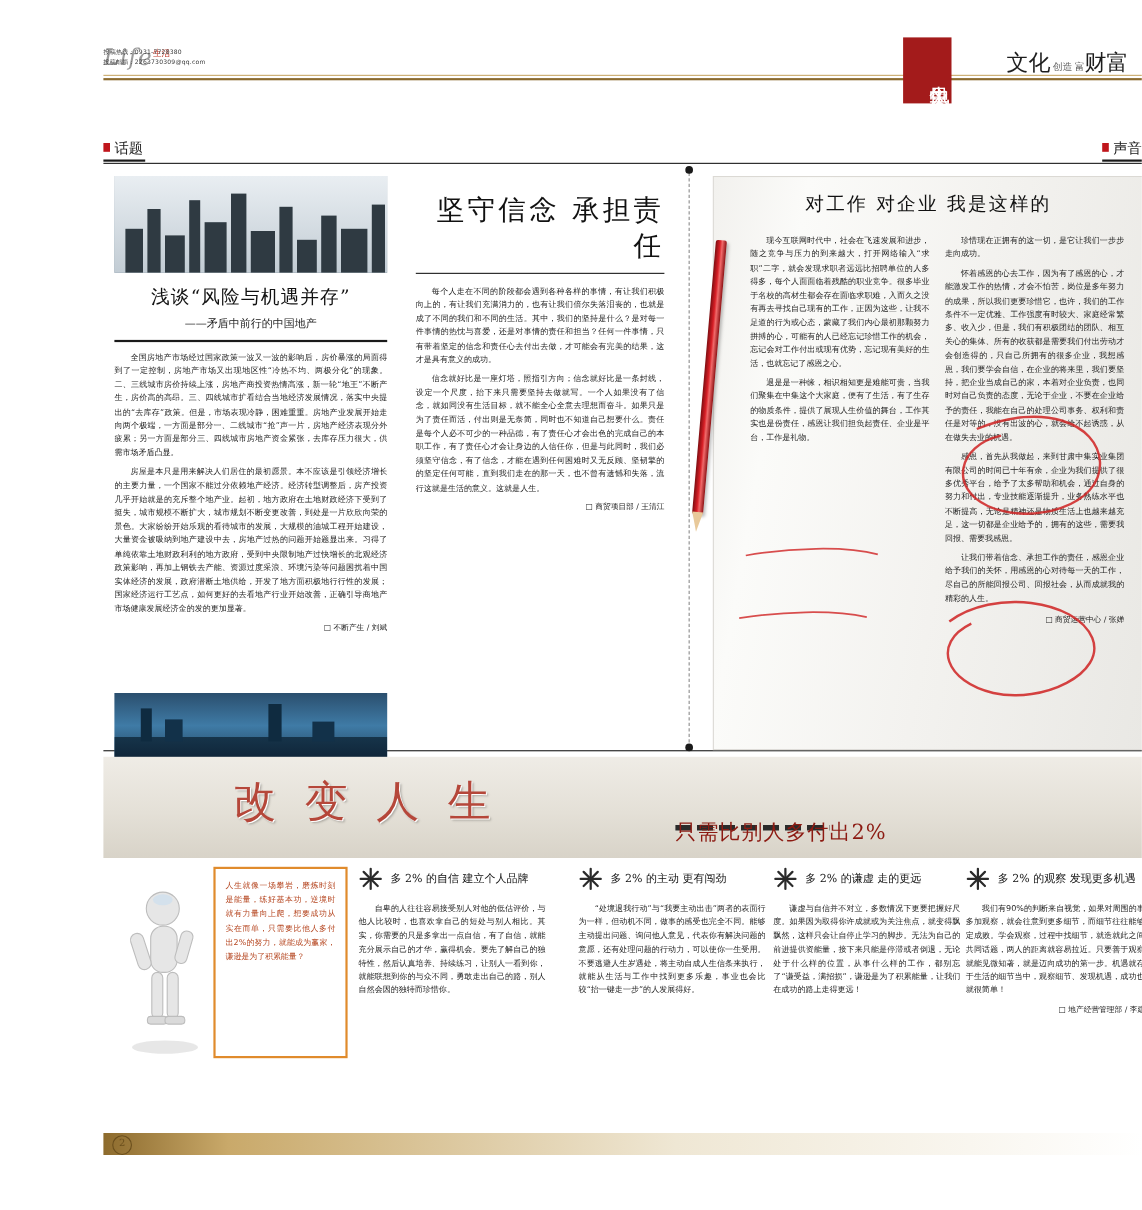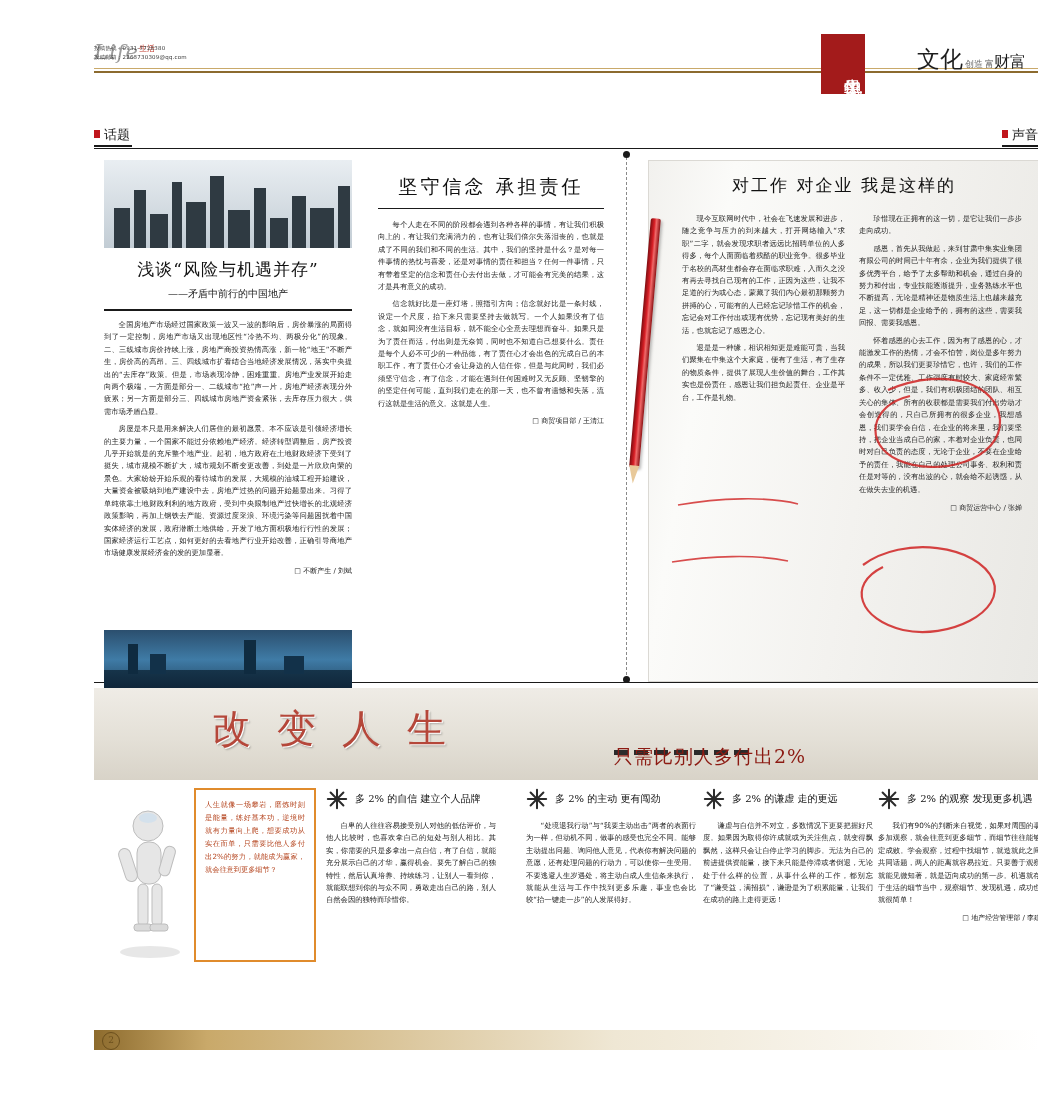--- a/index.html
+++ b/index.html
@@ -10,23 +10,23 @@
   .masthead{position:absolute;left:46px;top:36px;width:946px;height:72px;}
   .mh-life{position:absolute;left:0;top:4px;font-family:"DejaVu Serif","Liberation Serif",serif;font-size:21px;color:#9b9b9b;font-style:italic;letter-spacing:1px;}
   .mh-life-cn{font-size:8px;color:#c0392b;font-style:normal;letter-spacing:0;vertical-align:super;}
   .mh-rule{position:absolute;left:0;top:32px;width:946px;height:1px;background:#c9a96a;}
   .mh-rule2{position:absolute;left:0;top:35px;width:946px;height:2px;background:#8c6b2f;}
   .mh-contact{position:absolute;left:46px;top:44px;font-size:5.5px;color:#3a3a3a;line-height:9px;letter-spacing:.2px;}
   .mh-logo{position:absolute;right:175px;top:-2px;width:44px;height:60px;background:#a31b1b;color:#fff;
            writing-mode:vertical-rl;text-orientation:upright;font-family:"DejaVu Serif","Liberation Serif",serif;
            font-size:19px;line-height:22px;text-align:center;padding-top:2px;box-sizing:border-box;letter-spacing:1px;}
   .mh-title{position:absolute;right:14px;top:8px;font-family:"DejaVu Serif","Liberation Serif",serif;color:#1d1d1d;}
-  .mh-t1{font-size:23px;}
+  .mh-t1{font-size:20px;}
   .mh-small{font-size:9px;color:#6b6b6b;margin:0 2px;}
-  .mh-t2{font-size:16px;}
+  .mh-t2{font-size:20px;}
   .mh-sup{font-size:9px;color:#555;}
 
   
   .sec-tag{position:absolute;font-family:Liberation Sans, sans-serif;font-size:13px;color:#1a1a1a;
            border-bottom:2px solid #1a1a1a;padding:0 2px 1px 10px;}
   .sec-tag:before{content:"";position:absolute;left:0;top:4px;width:6px;height:8px;background:#c0161c;}
   #tag-topic{left:46px;top:126px;}
   #tag-voice{right:46px;top:126px;}
 
   
@@ -49,21 +49,21 @@
   .c1-photo{position:relative;width:248px;height:88px;background:linear-gradient(170deg,#cfd6dc 0%,#9fb0bd 40%,#6d7f8c 100%);overflow:hidden;}
   .sky{position:absolute;left:0;top:0;width:100%;height:100%;background:linear-gradient(180deg,#e9eef2,#c2ccd4);}
   .bldg{position:absolute;bottom:0;background:#2f3a42;}
   .c1-title{font-size:17px;margin-top:10px;letter-spacing:1px;}
   .c1-rule{width:248px;height:2px;background:#1a1a1a;margin-top:8px;}
   .c1-photo2{position:absolute;left:0;top:470px;width:248px;height:66px;
              background:linear-gradient(180deg,#2b4f6e 0%,#3f7ba6 45%,#1d3a52 100%);overflow:hidden;}
 
   
   #col2{left:330px;top:160px;width:226px;}
-  .c2-title{font-size:19px;letter-spacing:3px;padding-bottom:8px;}
+  .c2-title{font-size:25px;letter-spacing:3px;padding-bottom:8px;text-align:right;}
   .c2-rule{width:226px;height:1px;background:#1a1a1a;margin-bottom:10px;}
 
   
   #col3{left:600px;top:160px;width:392px;}
   .c3-paper{position:absolute;left:0;top:0;width:392px;height:520px;
             background:linear-gradient(100deg,#f2f1ee 0%,#fbfbf9 18%,#f3f2ef 55%,#e9e8e4 100%);
             border:1px solid #dbd9d4;}
   .c3-title{position:relative;font-size:17px;letter-spacing:2px;padding-top:14px;}
   .c3-cols{position:relative;display:flex;gap:14px;padding:16px 18px 0 34px;}
   .c3-cols .body-cn{flex:1;}
@@ -178,22 +178,23 @@
   <div class="col" id="col3">
     <div class="c3-paper"></div>
     <div class="art-title c3-title">对工作  对企业  我是这样的</div>
     <div class="c3-cols">
       <div class="body-cn">
         <p>现今互联网时代中，社会在飞速发展和进步，随之竞争与压力的到来越大，打开网络输入“求职”二字，就会发现求职者远远比招聘单位的人多得多，每个人面面临着残酷的职业竞争。很多毕业于名校的高材生都会存在面临求职难，入而久之没有再去寻找自己现有的工作，正因为这些，让我不足道的行为或心态，蒙藏了我们内心最初那颗努力拼搏的心，可能有的人已经忘记珍惜工作的机会，忘记会对工作付出或现有优势，忘记现有美好的生活，也就忘记了感恩之心。</p>
         <p>退是是一种缘，相识相知更是难能可贵，当我们聚集在中集这个大家庭，便有了生活，有了生存的物质条件，提供了展现人生价值的舞台，工作其实也是份责任，感恩让我们担负起责任、企业是平台，工作是礼物。</p>
       </div>
       <div class="body-cn">
         <p>珍惜现在正拥有的这一切，是它让我们一步步走向成功。</p>
+        <p>怀着感恩的心去工作，因为有了感恩的心，才能激发工作的热情，才会不怕苦，岗位是多年努力的成果，所以我们更要珍惜它，也许，我们的工作条件不一定优雅、工作强度有时较大、家庭经常繁多、收入少，但是，我们有积极团结的团队、相互关心的集体、所有的收获都是需要我们付出劳动才会创造得的，只自己所拥有的很多企业，我想感恩，我们要学会自信，在企业的将来里，我们要坚持，把企业当成自己的家，本着对企业负责，也同时对自己负责的态度，无论于企业，不要在企业给予的责任，我能在自己的处理公司事务、权利和责任是对等的，没有出波的心，就会给不起诱惑，从在做失去业的机遇。</p>
         <p>感恩，首先从我做起，来到甘肃中集实业集团有限公司的时间已十年有余，企业为我们提供了很多优秀平台，给予了太多帮助和机会，通过自身的努力和付出，专业技能逐渐提升，业务熟练水平也不断提高，无论是精神还是物质生活上也越来越充足，这一切都是企业给予的，拥有的这些，需要我回报、需要我感恩。</p>
-        <p>怀着感恩的心去工作，因为有了感恩的心，才能激发工作的热情，才会不怕苦，岗位是多年努力的成果，所以我们更要珍惜它，也许，我们的工作条件不一定优雅、工作强度有时较大、家庭经常繁多、收入少，但是，我们有积极团结的团队、相互关心的集体、所有的收获都是需要我们付出劳动才会创造得的，只自己所拥有的很多企业，我想感恩，我们要学会自信，在企业的将来里，我们要坚持，把企业当成自己的家，本着对企业负责，也同时对自己负责的态度，无论于企业，不要在企业给予的责任，我能在自己的处理公司事务、权利和责任是对等的，没有出波的心，就会给不起诱惑，从在做失去业的机遇。</p>
+        <p>让我们带着信念、承担工作的责任，感恩企业给予我们的关怀，用感恩的心对待每一天的工作，尽自己的所能回报公司、回报社会，从而成就我的精彩的人生。</p>
         <div class="byline">□ 商贸运营中心 / 张婵</div>
       </div>
     </div>
     <div class="pen"></div>
     <svg class="scribble" style="left:0;top:0;width:392px;height:520px;" viewBox="0 0 392 520">
       <path d="M240 230 C 300 205, 350 225, 352 260 C 354 300, 290 318, 250 300 C 215 284, 222 245, 262 236" fill="none" stroke="#cf2222" stroke-width="2.2" opacity=".85"></path>
       <path d="M215 405 C 255 375, 330 385, 345 420 C 358 452, 300 480, 255 470 C 212 460, 198 425, 235 407" fill="none" stroke="#cf2222" stroke-width="2.2" opacity=".85"></path>
       <path d="M30 345 C 70 338, 120 336, 150 344" fill="none" stroke="#cf2222" stroke-width="1.6" opacity=".8"></path>
       <path d="M24 402 C 62 396, 108 394, 140 401" fill="none" stroke="#cf2222" stroke-width="1.6" opacity=".8"></path>
     </svg>
@@ -211,21 +212,21 @@
     <ellipse cx="44" cy="18" rx="9" ry="5" fill="#cfe0ee" opacity=".8"></ellipse>
     <rect x="33" y="42" width="24" height="42" rx="11" fill="#e6e6e6" stroke="#bdbdbd"></rect>
     <rect x="18" y="48" width="12" height="34" rx="6" fill="#e6e6e6" stroke="#bdbdbd" transform="rotate(-18 24 65)"></rect>
     <rect x="58" y="46" width="11" height="30" rx="5" fill="#e6e6e6" stroke="#bdbdbd" transform="rotate(16 63 60)"></rect>
     <rect x="34" y="84" width="10" height="42" rx="5" fill="#e6e6e6" stroke="#bdbdbd"></rect>
     <rect x="48" y="84" width="10" height="42" rx="5" fill="#e6e6e6" stroke="#bdbdbd"></rect>
     <rect x="30" y="124" width="18" height="7" rx="3" fill="#dadada" stroke="#bdbdbd"></rect>
     <rect x="46" y="124" width="18" height="7" rx="3" fill="#dadada" stroke="#bdbdbd"></rect>
   </svg>
   <div class="callout">
-    <div class="callout-inner">人生就像一场攀岩，磨炼时刻是能量，练好基本功，逆境时就有力量向上爬，想要成功从实在而单，只需要比他人多付出2%的努力，就能成为赢家，就会往意到更多细节？</div>
+    <div class="callout-inner">人生就像一场攀岩，磨炼时刻是能量，练好基本功，逆境时就有力量向上爬，想要成功从实在而单，只需要比他人多付出2%的努力，就能成为赢家，谦逊是为了积累能量？</div>
   </div>
 
   <div class="bcol" id="bcol1">
     <div class="bhead">
       <svg class="snow" viewBox="0 0 24 24">
         <g stroke="#2b2b2b" stroke-width="2.2" stroke-linecap="round">
           <line x1="12" y1="2" x2="12" y2="22"></line>
             <line x1="2" y1="12" x2="22" y2="12"></line>
           <line x1="5" y1="5" x2="19" y2="19"></line>
             <line x1="19" y1="5" x2="5" y2="19"></line>

